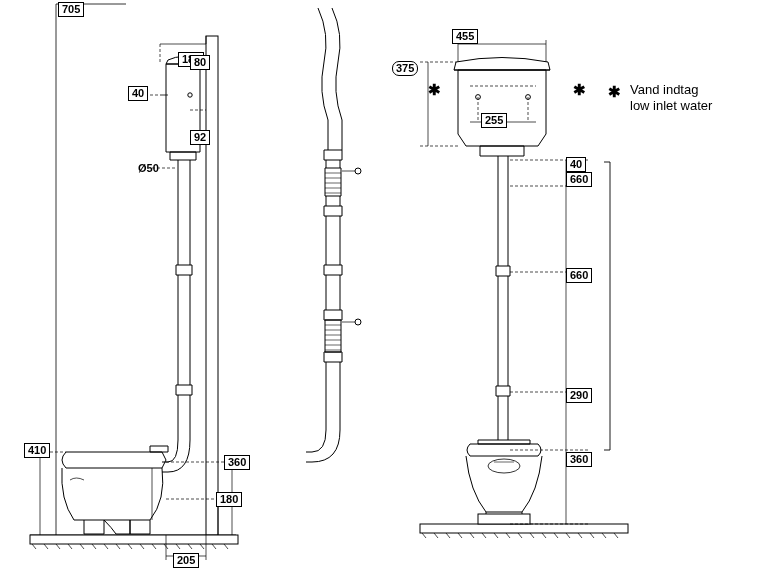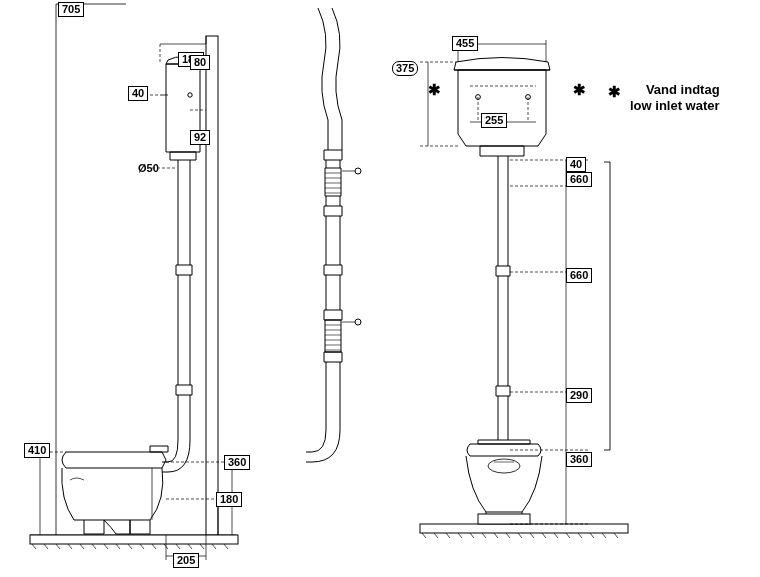--- a/index.html
+++ b/index.html
@@ -1,21 +1,21 @@
 <!DOCTYPE html>
 <html><head>
 <meta charset="utf-8">
 <style>
   html,body{margin:0;padding:0;background:#ffffff;}
   body{width:760px;height:577px;font-family:"Liberation Sans",sans-serif;color:#000;}
   #stage{position:relative;width:760px;height:577px;overflow:hidden;}
   .dim{position:absolute;font-size:11px;font-weight:bold;letter-spacing:0;line-height:12px;}
   .dimbox{position:absolute;border:1px solid #000;background:#fff;font-size:11px;font-weight:bold;
           padding:1px 3px 1px 3px;line-height:11px;}
-  .note{position:absolute;font-size:11.5px;font-weight:bold;line-height:13.5px;text-align:right;}
+  .note{position:absolute;font-size:11.5px;font-weight:normal;line-height:13.5px;}
   svg{position:absolute;left:0;top:0;}
   .star{position:absolute;font-size:15px;font-weight:bold;line-height:15px;}
 </style>
 </head>
 <body>
 
 <div id="stage">
 
   <svg width="760" height="577" viewBox="0 0 760 577">
     <g fill="none" stroke="#000" stroke-width="1">
@@ -154,21 +154,21 @@
   <div class="dimbox" style="left:178px;top:52px;">185</div>
   <div class="dimbox" style="left:190px;top:55px;text-align:center;">80</div>
   <div class="dimbox" style="left:128px;top:86px;">40</div>
   <div class="dimbox" style="left:190px;top:130px;">92</div>
   <div class="dim" style="left:138px;top:162px;text-align:center;">Ø50</div>
   <div class="dimbox" style="left:24px;top:443px;">410</div>
   <div class="dimbox" style="left:224px;top:455px;">360</div>
   <div class="dimbox" style="left:216px;top:492px;">180</div>
   <div class="dimbox" style="left:173px;top:553px;">205</div>
 
-  <div class="dimbox" style="left:452px;top:36px;">455</div>
+  <div class="dimbox" style="left:452px;top:29px;">455</div>
   <div class="dimbox" style="left:392px;top:61px;border-radius:7px;">375</div>
   <div class="dimbox" style="left:481px;top:113px;">255</div>
   <div class="dimbox" style="left:566px;top:157px;">40</div>
   <div class="dimbox" style="left:566px;top:172px;">660</div>
   <div class="dimbox" style="left:566px;top:268px;">660</div>
   <div class="dimbox" style="left:566px;top:388px;">290</div>
   <div class="dimbox" style="left:566px;top:452px;">360</div>
 
   <div class="star" style="left:428px;top:82px;">✱</div>
   <div class="star" style="left:573px;top:82px;">✱</div>

